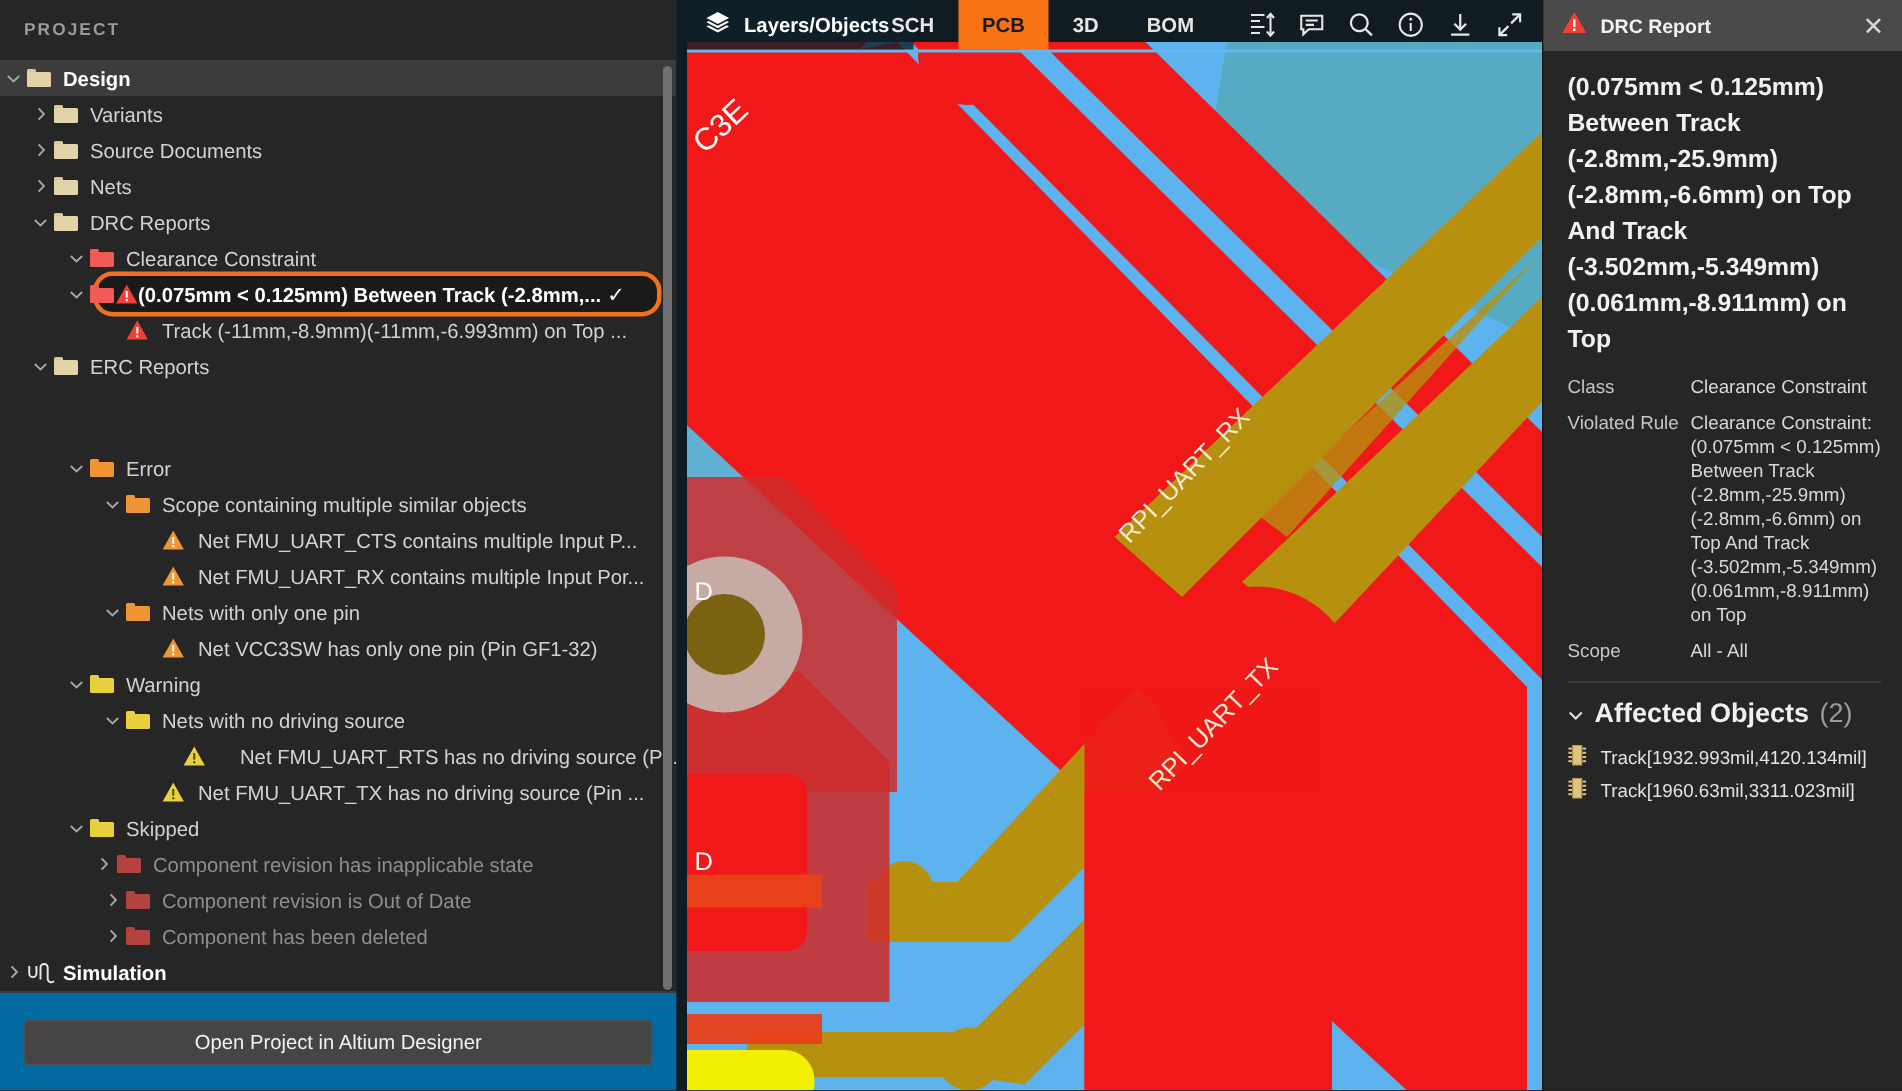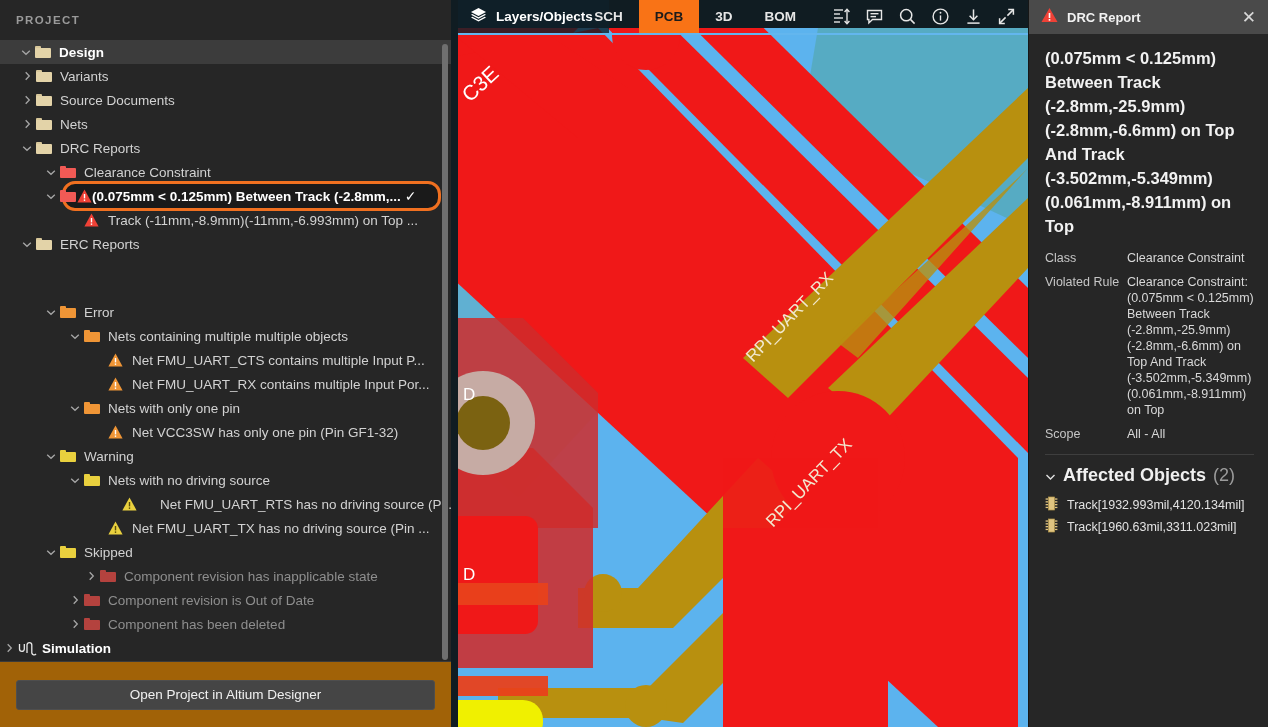--- a/index.html
+++ b/index.html
@@ -84,21 +84,21 @@
 
   #sidebar-scrollbar {
     position: absolute; right: 3px; top: 44px;
     width: 6px; height: 616px;
     background: #6f6f6f; border-radius: 3px;
   }
   .sidebar-footer {
     flex: 0 0 66px; height: 66px;
     border-top: 1px solid #3a3a3a;
     display: flex; align-items: center; justify-content: center;
-    background: #a16207;
+    background: #0369a1;
   }
   #open-project-btn {
     width: 419px; height: 30px;
     background: #454545;
     border: 1px solid #4e4e4e;
     border-radius: 3px;
     color: #f0f0f0;
     font-size: 13.5px;
     font-family: "Liberation Sans", sans-serif;
     cursor: pointer;
@@ -199,21 +199,21 @@
 </head>
 <body>
 
 <div id="app">
 
   <div id="sidebar">
     <div class="project-header">PROJECT</div>
 
     <div id="tree-scroll">
       <div class="tree" id="tree">
-          <div class="row bold selected" style="padding-left: 17px;">
+          <div class="row bold selected" style="padding-left: 0px;">
             <span class="twisty">
               <svg width="10" height="7" viewBox="0 0 10 7" fill="none" stroke="#a6a6a6" stroke-width="1.3">
                 <polyline points="1.2,1.7 5,5.3 8.8,1.7"></polyline>
               </svg>
             </span>
             <span class="ico">
               <span class="folder">
                 <span class="tab" style="background:#d8c79a"></span>
                 <span class="body" style="background:#e3d3a8"></span>
               </span>
@@ -363,21 +363,21 @@
               <svg width="10" height="7" viewBox="0 0 10 7" fill="none" stroke="#a6a6a6" stroke-width="1.3">
                 <polyline points="1.2,1.7 5,5.3 8.8,1.7"></polyline>
               </svg>
             </span>
             <span class="ico">
               <span class="folder">
                 <span class="tab" style="background:#ef9536"></span>
                 <span class="body" style="background:#ef9536"></span>
               </span>
             </span>
-            <span class="label">Nets containing multiple multiple objects</span>
+            <span class="label">Scope containing multiple similar objects</span>
           </div>
           <div class="row" style="padding-left: 90px;">
             <span class="twisty"></span>
             <span class="ico">
               <span class="warn">
                 <svg width="15" height="14" viewBox="0 0 15 14">
                   <polygon points="7.5,0.6 14.6,13.4 0.4,13.4" fill="#ef9536"></polygon>
                   <rect x="6.8" y="5" width="1.4" height="4.4" fill="#ffffff"></rect>
                   <rect x="6.8" y="10.4" width="1.4" height="1.5" fill="#ffffff"></rect>
                 </svg>
@@ -486,21 +486,21 @@
               </svg>
             </span>
             <span class="ico">
               <span class="folder">
                 <span class="tab" style="background:#e9d03e"></span>
                 <span class="body" style="background:#e9d03e"></span>
               </span>
             </span>
             <span class="label">Skipped</span>
           </div>
-          <div class="row muted" style="padding-left: 82px;">
+          <div class="row muted" style="padding-left: 60px;">
             <span class="twisty">
               <svg width="7" height="10" viewBox="0 0 7 10" fill="none" stroke="#a6a6a6" stroke-width="1.3">
                 <polyline points="1.7,1.2 5.3,5 1.7,8.8"></polyline>
               </svg>
             </span>
             <span class="ico">
               <span class="folder">
                 <span class="tab" style="background:#b4423e"></span>
                 <span class="body" style="background:#b4423e"></span>
               </span>

